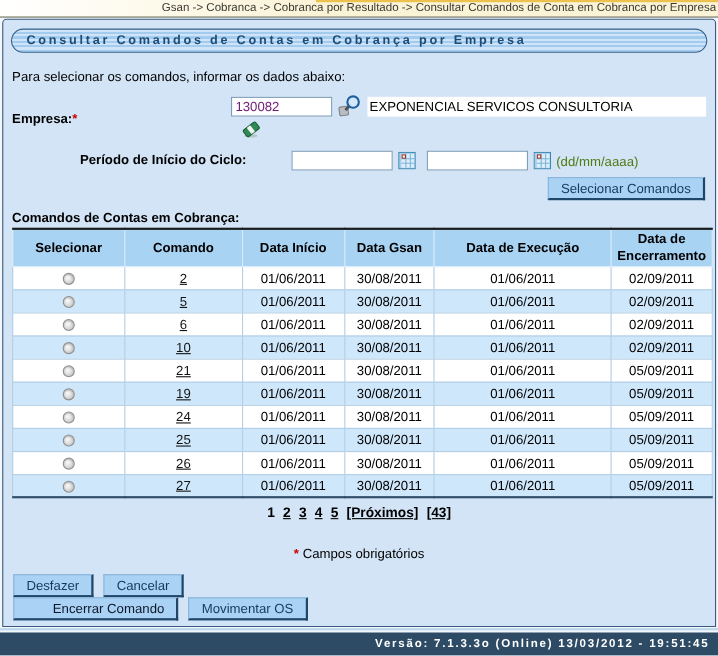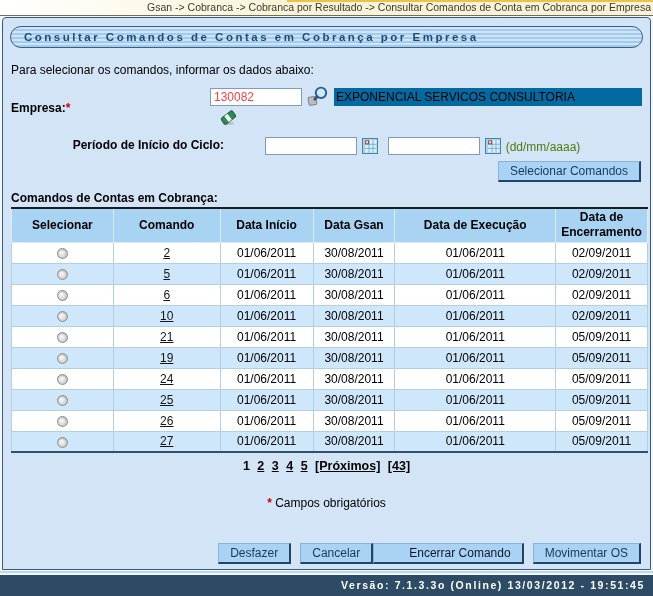--- a/index.html
+++ b/index.html
@@ -60,28 +60,28 @@
   .empresa-row { margin-top: 9px; align-items: center; gap: 44px; }
   .field-line { display: flex; align-items: center; height: 21px; }
 
   input.text {
     width: 92px; height: 18px;
     border: 1px solid #7f9db9;
     font-family: "Liberation Sans", sans-serif;
     font-size: 12px;
     padding: 0 3px;
     background: #ffffff;
-    color: #ef4444;
+    color: #701a75;
   }
   .icon-btn { margin-left: 5px; display: inline-flex; align-items: center; cursor: pointer; }
   .readonly-field {
     margin-left: 4px;
     width: 308px; height: 18px;
     line-height: 18px;
-    background: #0369a1;
+    background: #ffffff;
     font-size: 12px;
     color: #000;
     padding: 0 2px;
     overflow: hidden;
     white-space: nowrap;
   }
   .eraser-line { height: 20px; display: flex; align-items: center; }
 
   .periodo-row { margin-top: 8px; justify-content: center; }
   .hint { margin-left: 5px; font-size: 12px; color: #4d7c0f; padding-top: 2px; }
@@ -156,21 +156,22 @@
   }
   .pagination a { color: #000; text-decoration: underline; cursor: pointer; margin: 0 2px; }
   .pagination .current { margin: 0 2px; text-decoration: none; }
 
   .required-note { margin-top: 23px; text-align: center; font-size: 12px; color: #000; }
 
   .actions {
     position: absolute;
     left: 9px; right: 9px; bottom: 5px;
     display: flex;
-    justify-content: flex-end;
+    justify-content: space-between;
+    flex-direction: column;
   }
   .actions .grp { display: flex; gap: 9px; }
 
   .gap-stripe {
     position: absolute;
     bottom: 23px; left: 0;
     width: 100%; height: 2px;
     background: #bcd7ee;
   }
 

